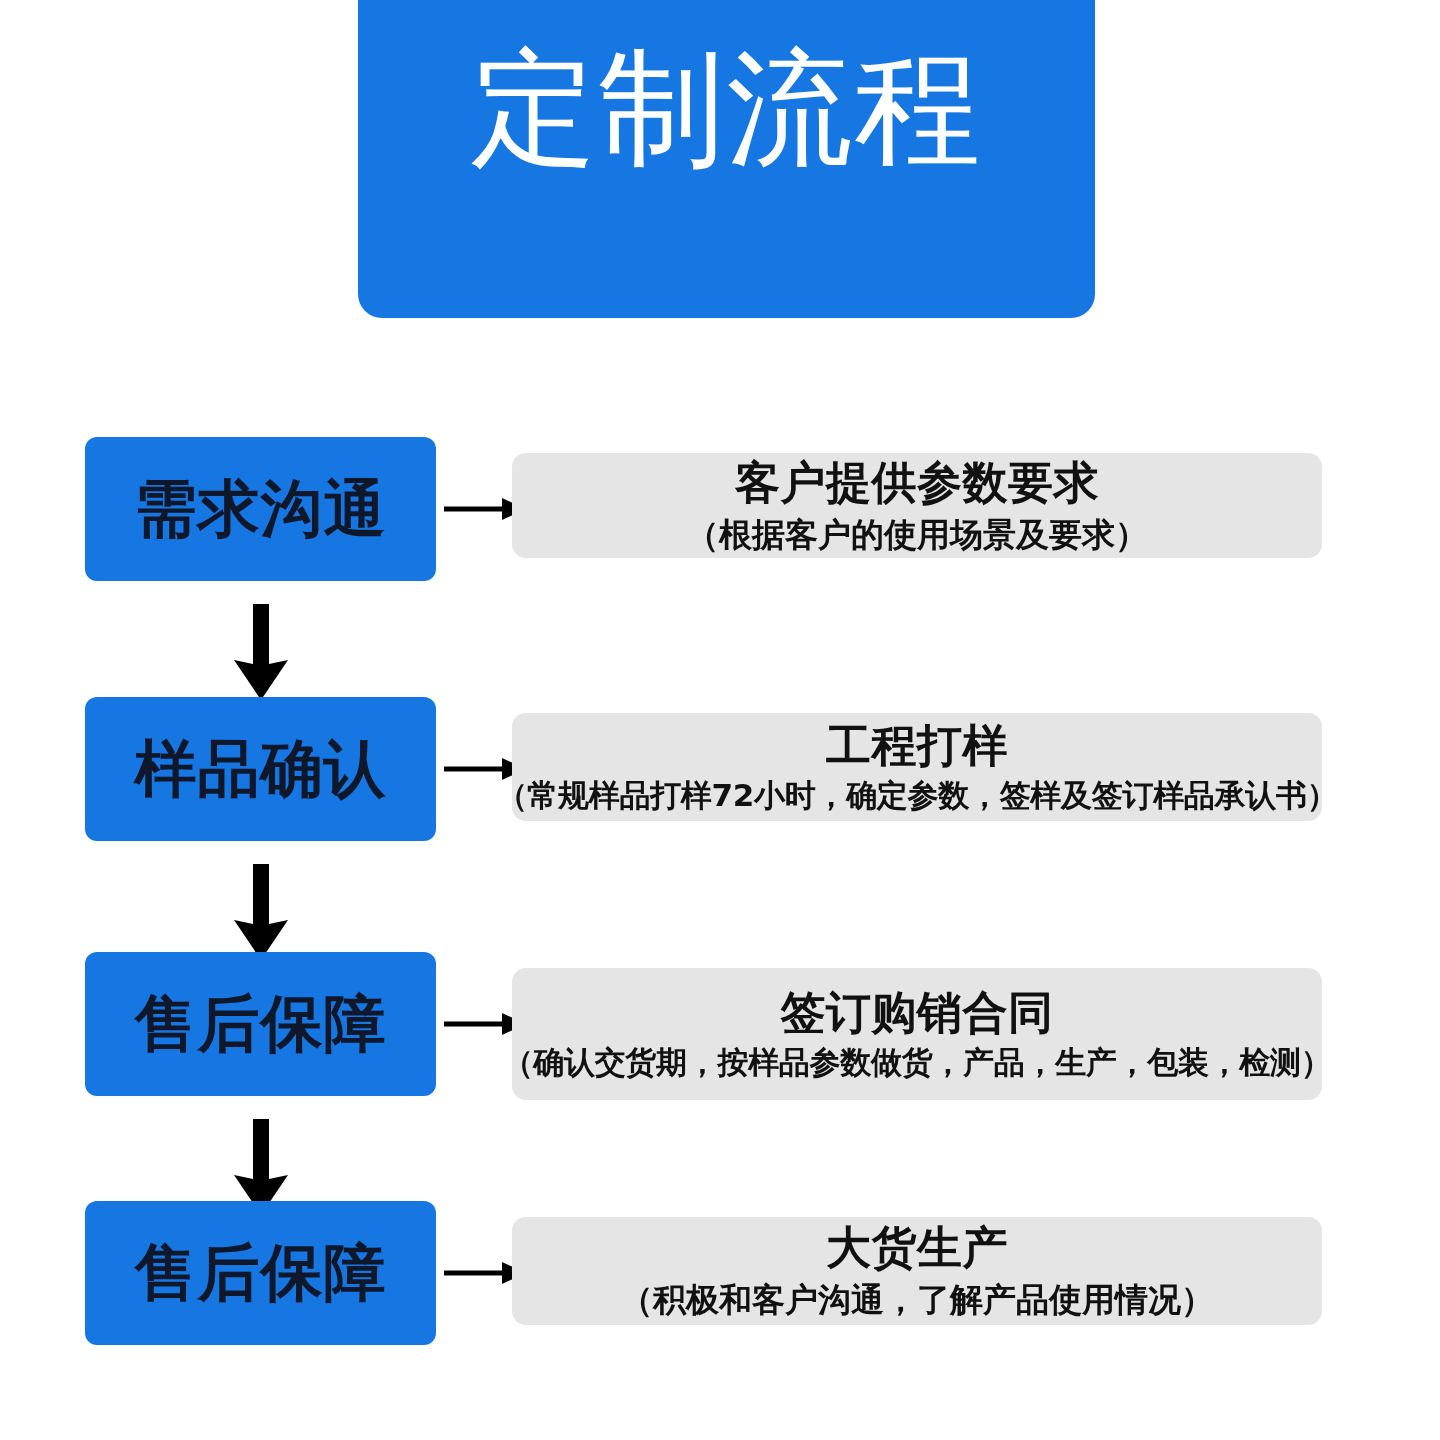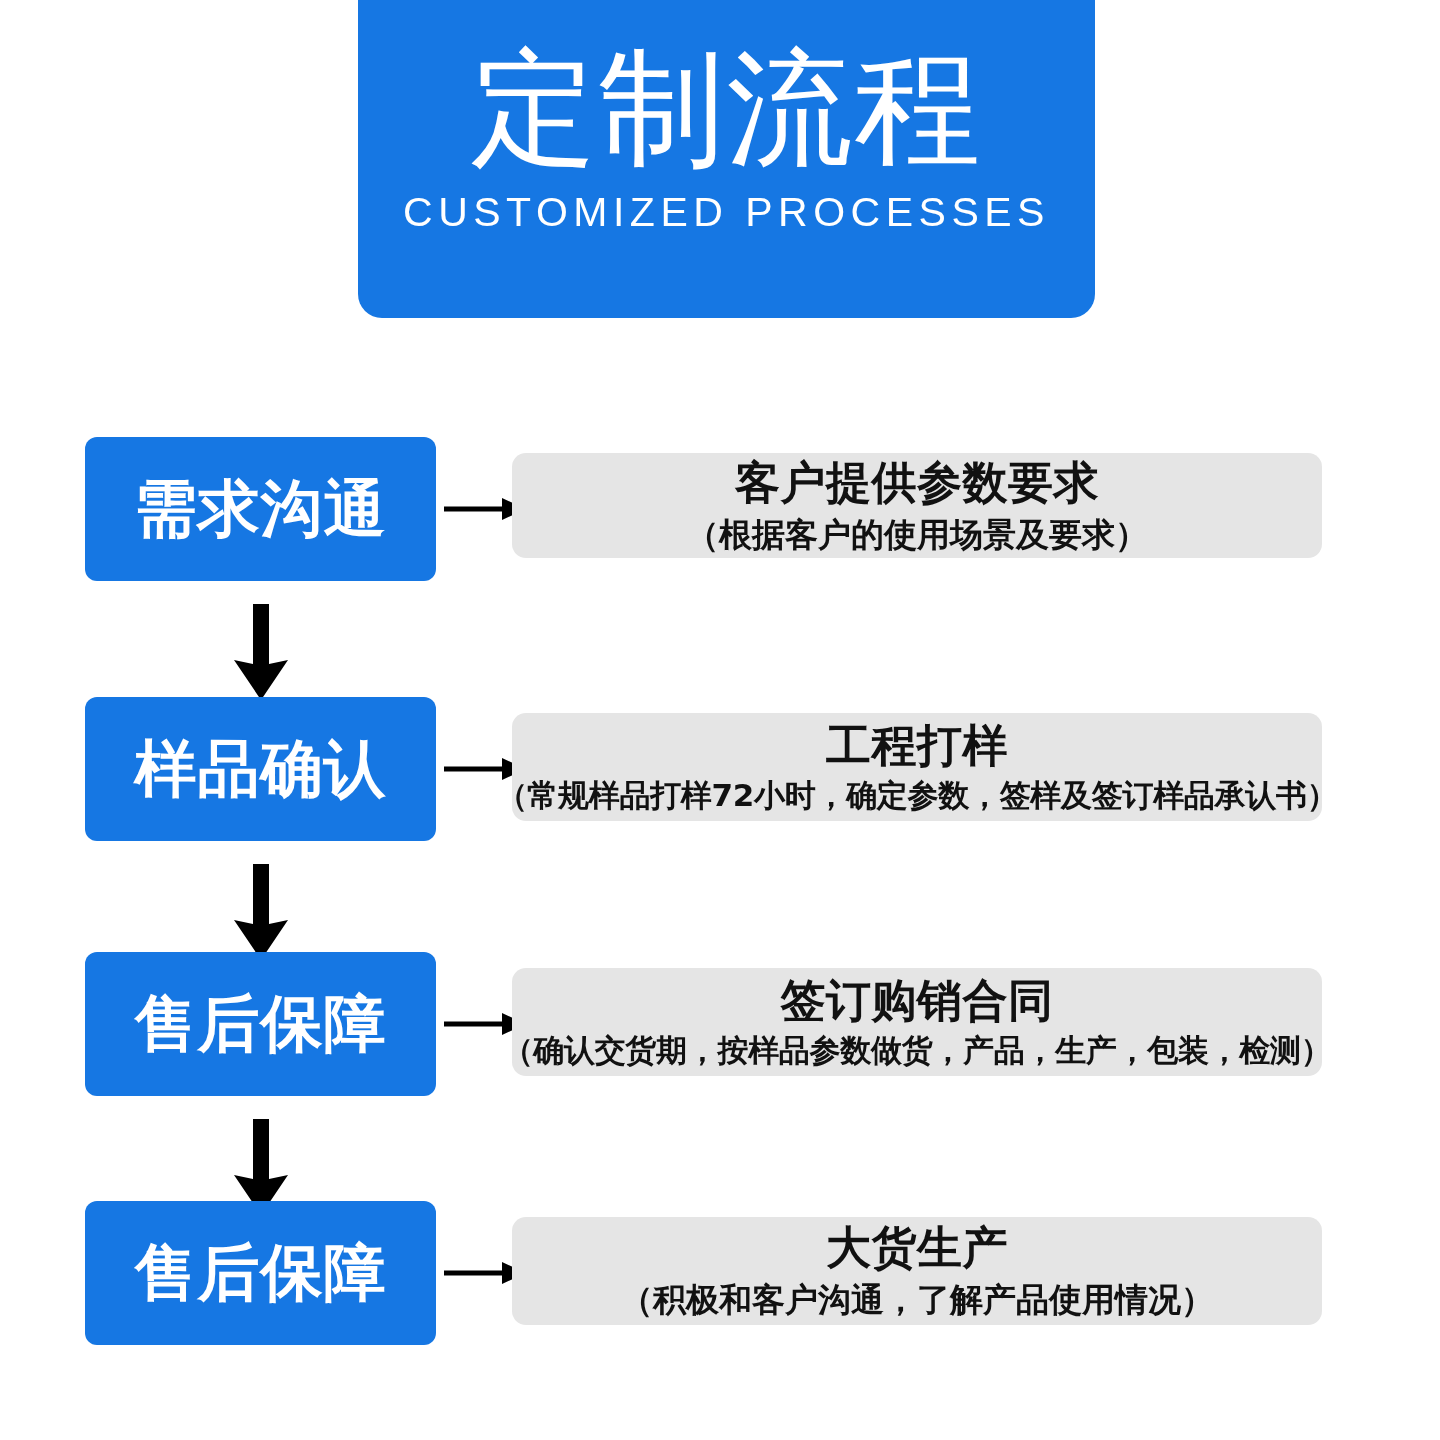--- a/index.html
+++ b/index.html
@@ -79,21 +79,21 @@
     left: 85px;
     width: 351px;
     height: 144px;
     background: #1677e3;
     border-radius: 12px;
     display: flex;
     align-items: center;
     justify-content: center;
   }
   .stage-label {
-    color: #ffffff;
+    color: #0f172a;
     font-size: 62px;
     font-weight: 700;
     letter-spacing: 1px;
     white-space: nowrap;
     line-height: 1;
     font-family: "DejaVu Sans", "Liberation Sans", sans-serif;
   }
 
   
   .arrow-h {
@@ -147,21 +147,20 @@
   }
   .detail-note.tight { font-size: 31px; letter-spacing: -0.3px; }
 </style>
 </head>
 <body>
 
 <div class="page">
 
   <div class="banner">
     <div class="banner-title">定制流程</div>
-    <div class="banner-subtitle">CUSTOMIZED PROCESSES</div>
   </div>
 
   <div class="flow">
 
     <div class="row" style="top:437px;">
       <div class="stage" style="top:0;">
         <span class="stage-label">需求沟通</span>
       </div>
       <div class="arrow-h" style="top:52px;">
         <svg viewBox="0 0 82 40" xmlns="http://www.w3.org/2000/svg">
@@ -203,21 +202,21 @@
 
     <div class="row" style="top:952px;">
       <div class="stage" style="top:0;">
         <span class="stage-label">售后保障</span>
       </div>
       <div class="arrow-h" style="top:52px;">
         <svg viewBox="0 0 82 40" xmlns="http://www.w3.org/2000/svg">
           <path d="M0 17.5 H58 V9 L82 20 L58 31 V22.5 H0 Z" fill="#000000"></path>
         </svg>
       </div>
-      <div class="detail" style="top:16px;height:108px;">
+      <div class="detail" style="top:16px;height:132px;">
         <div class="detail-title">签订购销合同</div>
         <div class="detail-note tight">（确认交货期，按样品参数做货，产品，生产，包装，检测）</div>
       </div>
     </div>
 
     <div class="arrow-v" style="top:1119px;">
       <svg viewBox="0 0 58 96" xmlns="http://www.w3.org/2000/svg">
         <path d="M21 0 H37 V60 L56 56 L29 96 L2 56 L21 60 Z" fill="#000000"></path>
       </svg>
     </div>

